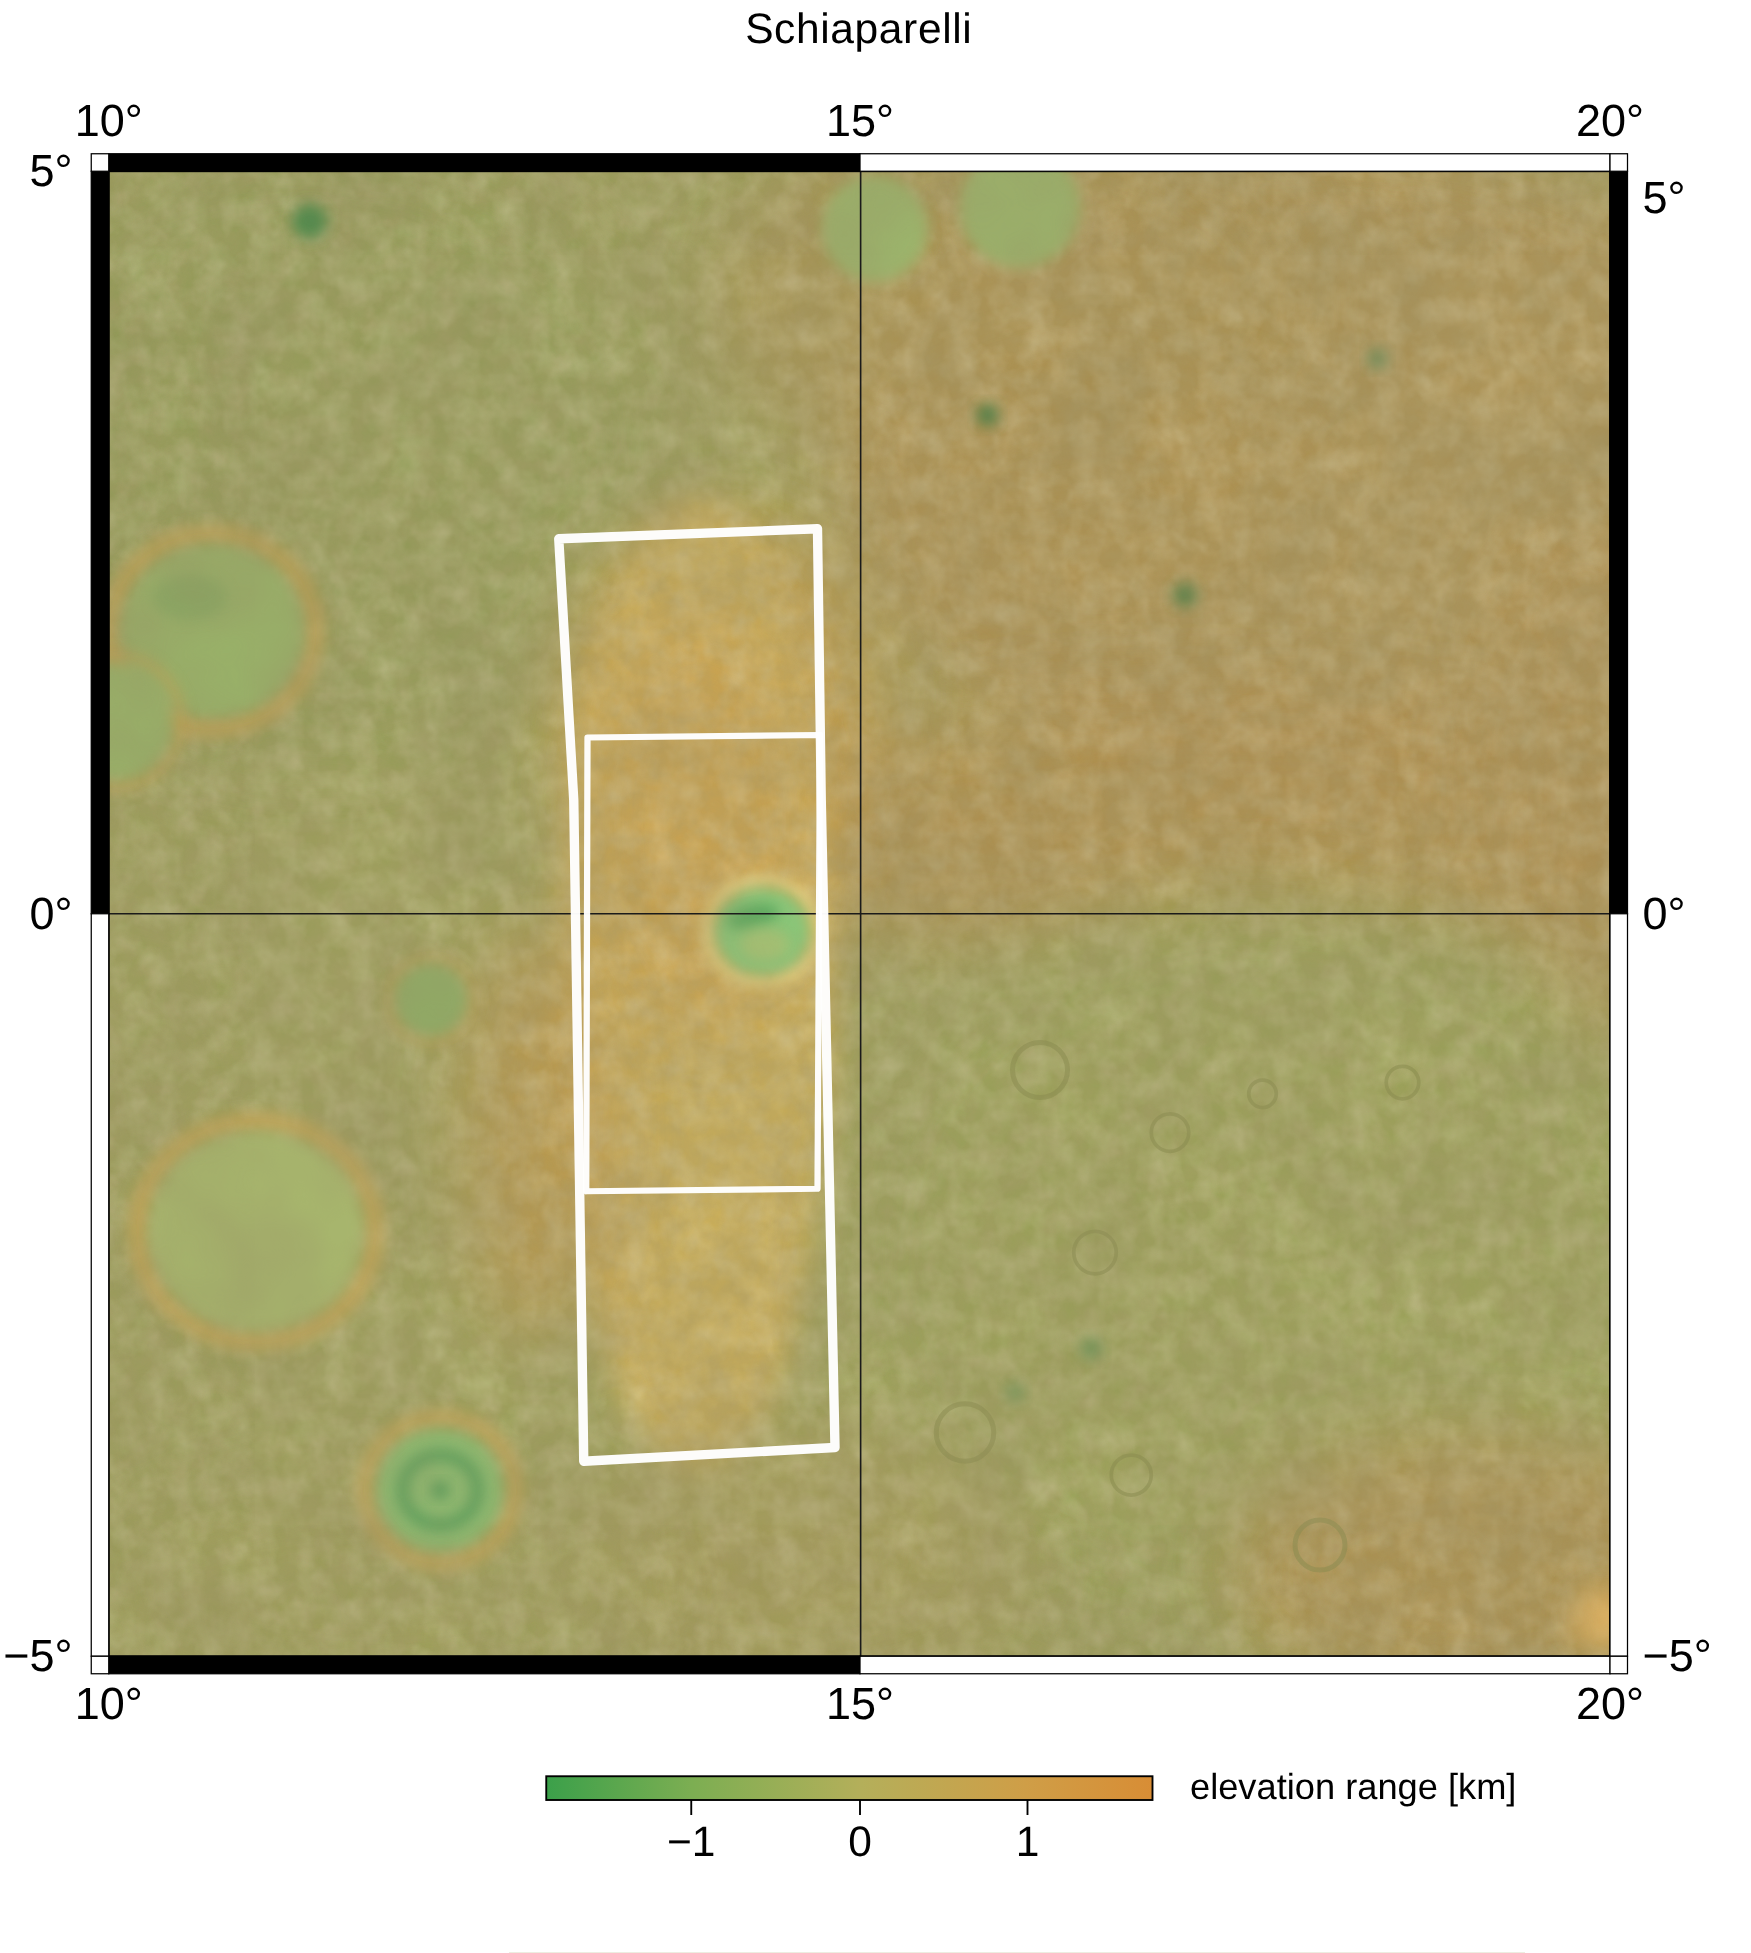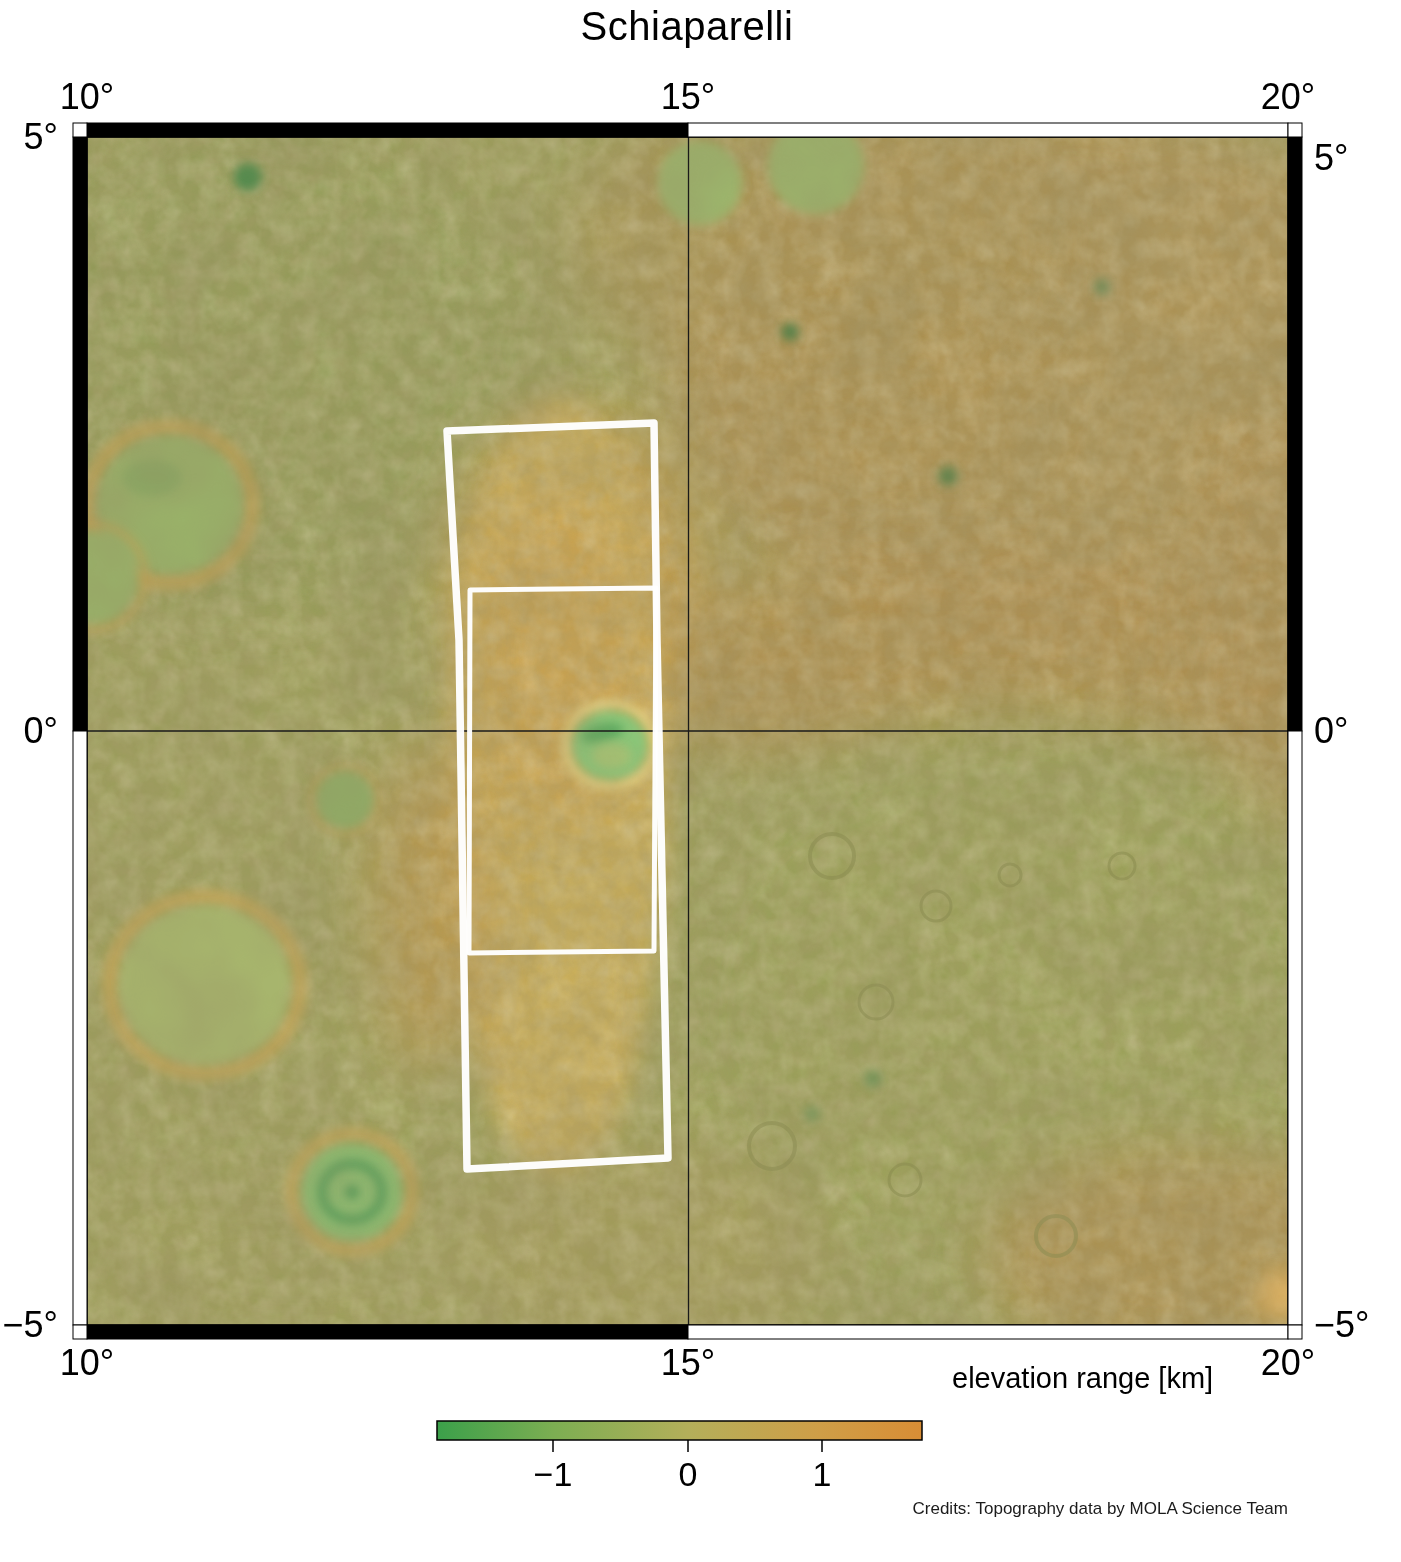--- a/index.html
+++ b/index.html
@@ -5,31 +5,31 @@
   html,body{margin:0;padding:0;background:#ffffff;}
   .page{
     position:relative;width:1401px;height:1562px;overflow:hidden;
     background:#ffffff;
     font-family:"Liberation Sans","DejaVu Sans",sans-serif;
     color:#000;
   }
   .mapsvg{position:absolute;left:0;top:0;}
   .title{
     position:absolute;left:687px;top:4px;transform:translateX(-50%);
-    font-size:40px;font-weight:500;letter-spacing:0.5px;white-space:nowrap;
+    font-size:34px;font-weight:500;letter-spacing:0.5px;white-space:nowrap;
   }
   .axlab{position:absolute;font-size:36px;white-space:nowrap;text-align:center;}
   .ax-top,.ax-bottom{transform:translateX(-50%);}
   .ax-left{left:0;width:58px;text-align:right;transform:translateY(-50%);}
   .ax-right{left:1314px;transform:translateY(-50%);}
   .maplabel{position:absolute;color:#fdfdf3;white-space:nowrap;}
   .crater-label{left:793px;top:983px;font-size:37px;letter-spacing:0.5px;}
   .orbit-label{left:462px;top:1173px;font-size:34px;letter-spacing:0.5px;}
   .cbtick{position:absolute;top:1455px;font-size:34px;transform:translateX(-50%);}
-  .cblabel{position:absolute;left:952px;top:1360px;font-size:29px;line-height:36px;white-space:nowrap;}
+  .cblabel{position:absolute;left:952px;top:1412px;font-size:29px;line-height:36px;white-space:nowrap;}
   .credits{
     position:absolute;right:113px;top:1496px;text-align:right;
     font-size:17px;line-height:26px;color:#1b1b1b;
   }
   .credits div{white-space:nowrap;}
 </style>
 </head>
 <body>
 
 <div class="page">
@@ -199,16 +199,15 @@
   <div class="axlab ax-right" style="top:731px;">0°</div>
   <div class="axlab ax-right" style="top:1325px;">−5°</div>
 
 
   <div class="cbtick" style="left:553px;">−1</div>
   <div class="cbtick" style="left:688px;">0</div>
   <div class="cbtick" style="left:822px;">1</div>
   <div class="cblabel">elevation range [km]</div>
 
   <div class="credits">
-    <div>Credits: Topography data by MOLA Science Team</div>
   </div>
 
 </div>
 
 </body></html>

